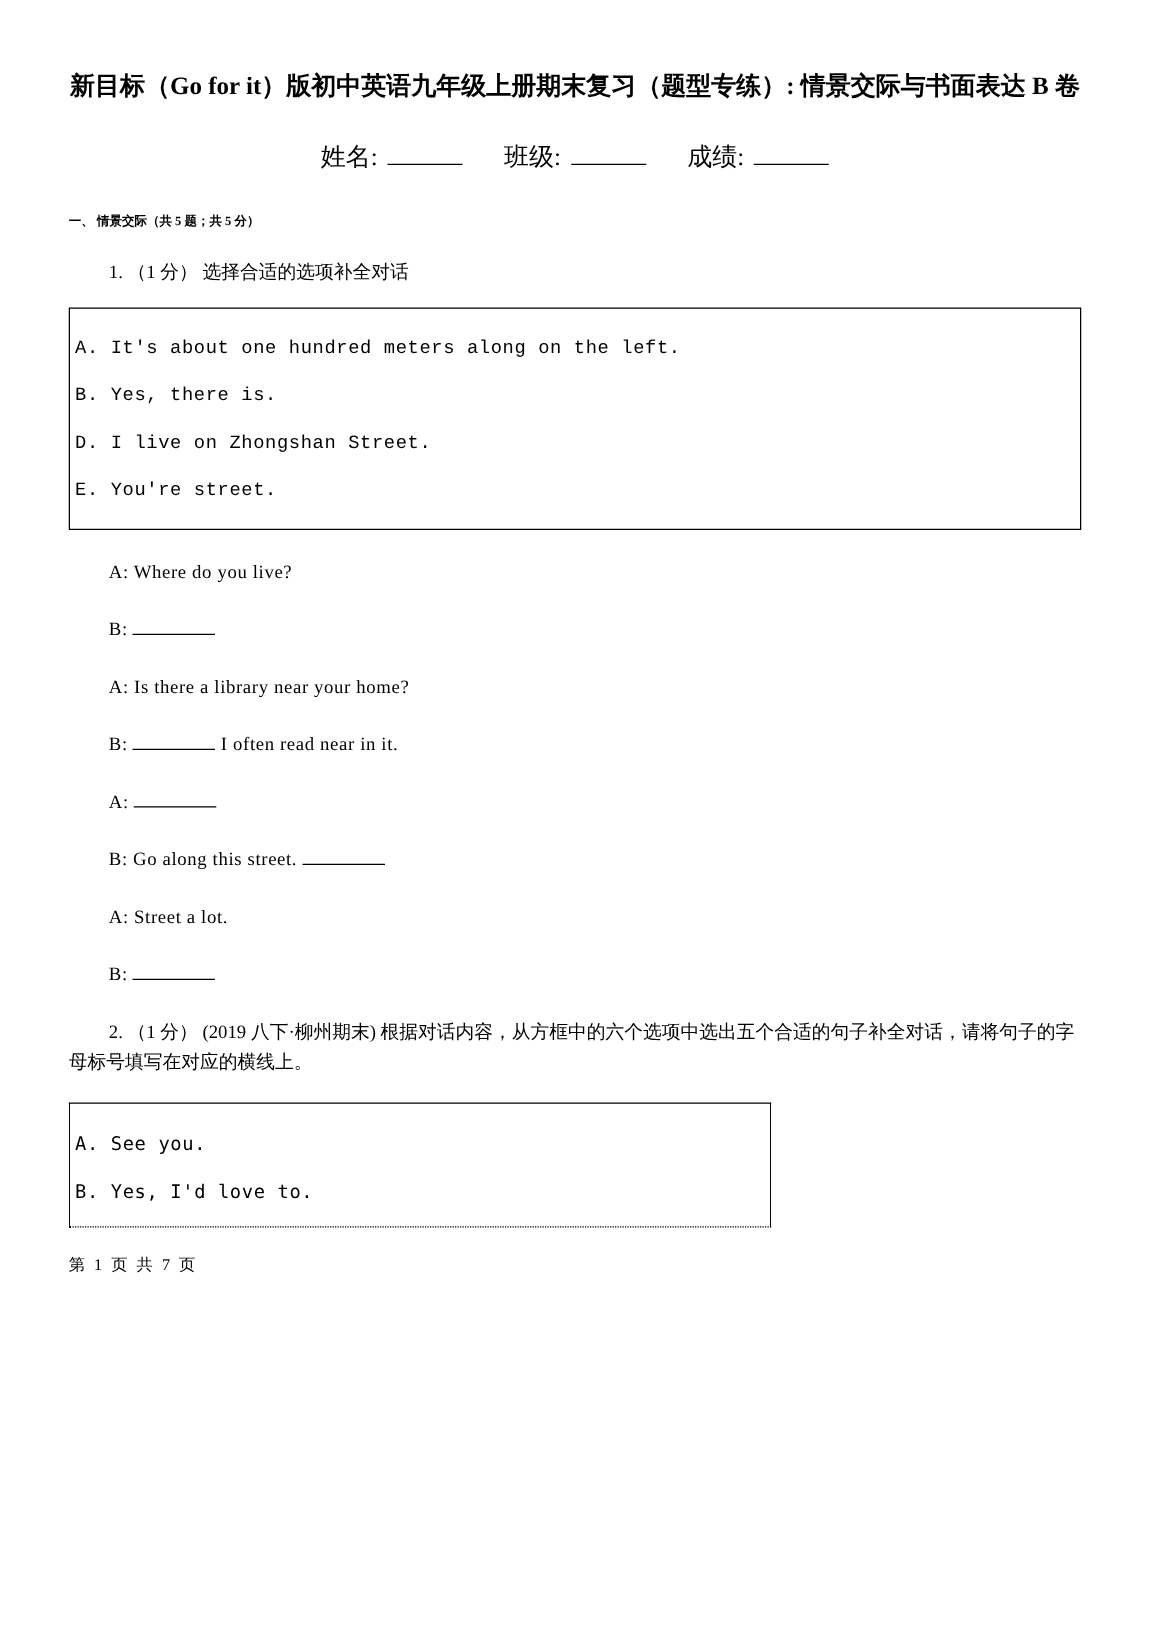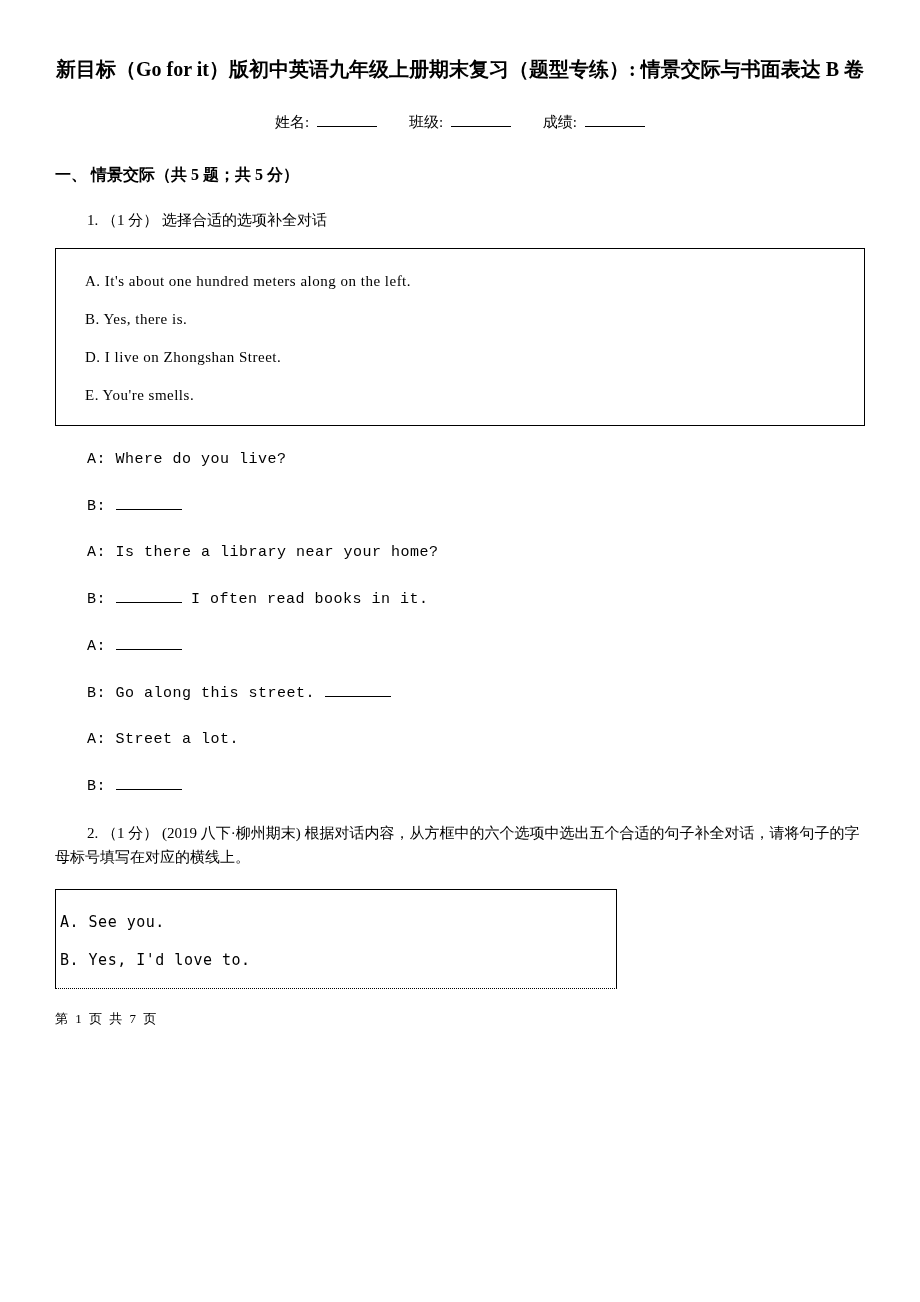--- a/index.html
+++ b/index.html
@@ -16,21 +16,21 @@
     .title {
       text-align: center;
       font-weight: bold;
       font-size: 20px;
       line-height: 1.9;
       margin-bottom: 22px;
     }
     .info-line {
       text-align: center;
       margin-bottom: 28px;
-      font-size: 15px;
+      font-size: 20px;
     }
     .info-line .label {
       margin: 0 8px 0 28px;
     }
     .info-line .label:first-child {
       margin-left: 0;
     }
     .blank {
       display: inline-block;
       border-bottom: 1px solid #000;
@@ -40,51 +40,50 @@
     }
     .blank-short {
       display: inline-block;
       border-bottom: 1px solid #000;
       min-width: 66px;
       height: 1em;
       vertical-align: baseline;
     }
     .section-heading {
       font-weight: bold;
-      font-size: 16px;
+      font-size: 10px;
       margin-bottom: 20px;
     }
     .question-intro {
       margin-left: 32px;
       margin-bottom: 16px;
     }
     .option-box {
       border: 1px solid #000;
       padding-top: 6px;
       padding-bottom: 4px;
       margin-bottom: 18px;
-      font-family: Liberation Serif, serif;
+      font-family: Liberation Mono, monospace;
       letter-spacing: 0.5px;
-      padding-left: 25px;
     }
     .option-box-narrow {
       border: 1px solid #000;
       border-bottom: 1px dotted #000;
       width: 560px;
       padding-top: 6px;
       padding-bottom: 2px;
       font-family: "SimSun", "宋体", monospace;
       letter-spacing: 0.5px;
     }
     .option-line {
       margin: 14px 0 14px 4px;
     }
     .dialog {
       margin-left: 32px;
-      font-family: Liberation Mono, monospace;
+      font-family: Liberation Serif, serif;
       letter-spacing: 0.5px;
     }
     .dialog div {
       margin: 22px 0;
     }
     .q2-intro {
       text-indent: 32px;
       margin-bottom: 20px;
     }
     .footer {
@@ -106,28 +105,28 @@
 </div>
 
 <div class="section-heading">一、 情景交际（共 5 题；共 5 分）</div>
 
 <div class="question-intro">1. （1 分） 选择合适的选项补全对话</div>
 
 <div class="option-box">
   <div class="option-line">A. It's about one hundred meters along on the left.</div>
   <div class="option-line">B. Yes, there is.</div>
   <div class="option-line">D. I live on Zhongshan Street.</div>
-  <div class="option-line">E. You're smells.</div>
+  <div class="option-line">E. You're street.</div>
 </div>
 
 <div class="dialog">
   <div>A: Where do you live?</div>
   <div><span>B: </span><span class="blank-short"></span></div>
   <div>A: Is there a library near your home?</div>
-  <div><span>B: </span><span class="blank-short"></span><span>  I often read books in it.</span></div>
+  <div><span>B: </span><span class="blank-short"></span><span>  I often read near in it.</span></div>
   <div><span>A: </span><span class="blank-short"></span></div>
   <div><span>B: Go along this street. </span><span class="blank-short"></span></div>
   <div>A: Street a lot.</div>
   <div><span>B: </span><span class="blank-short"></span></div>
 </div>
 
 <div class="q2-intro">2. （1 分） (2019 八下·柳州期末) 根据对话内容，从方框中的六个选项中选出五个合适的句子补全对话，请将句子的字母标号填写在对应的横线上。</div>
 
 <div class="option-box-narrow">
   <div class="option-line">A. See you.</div>

